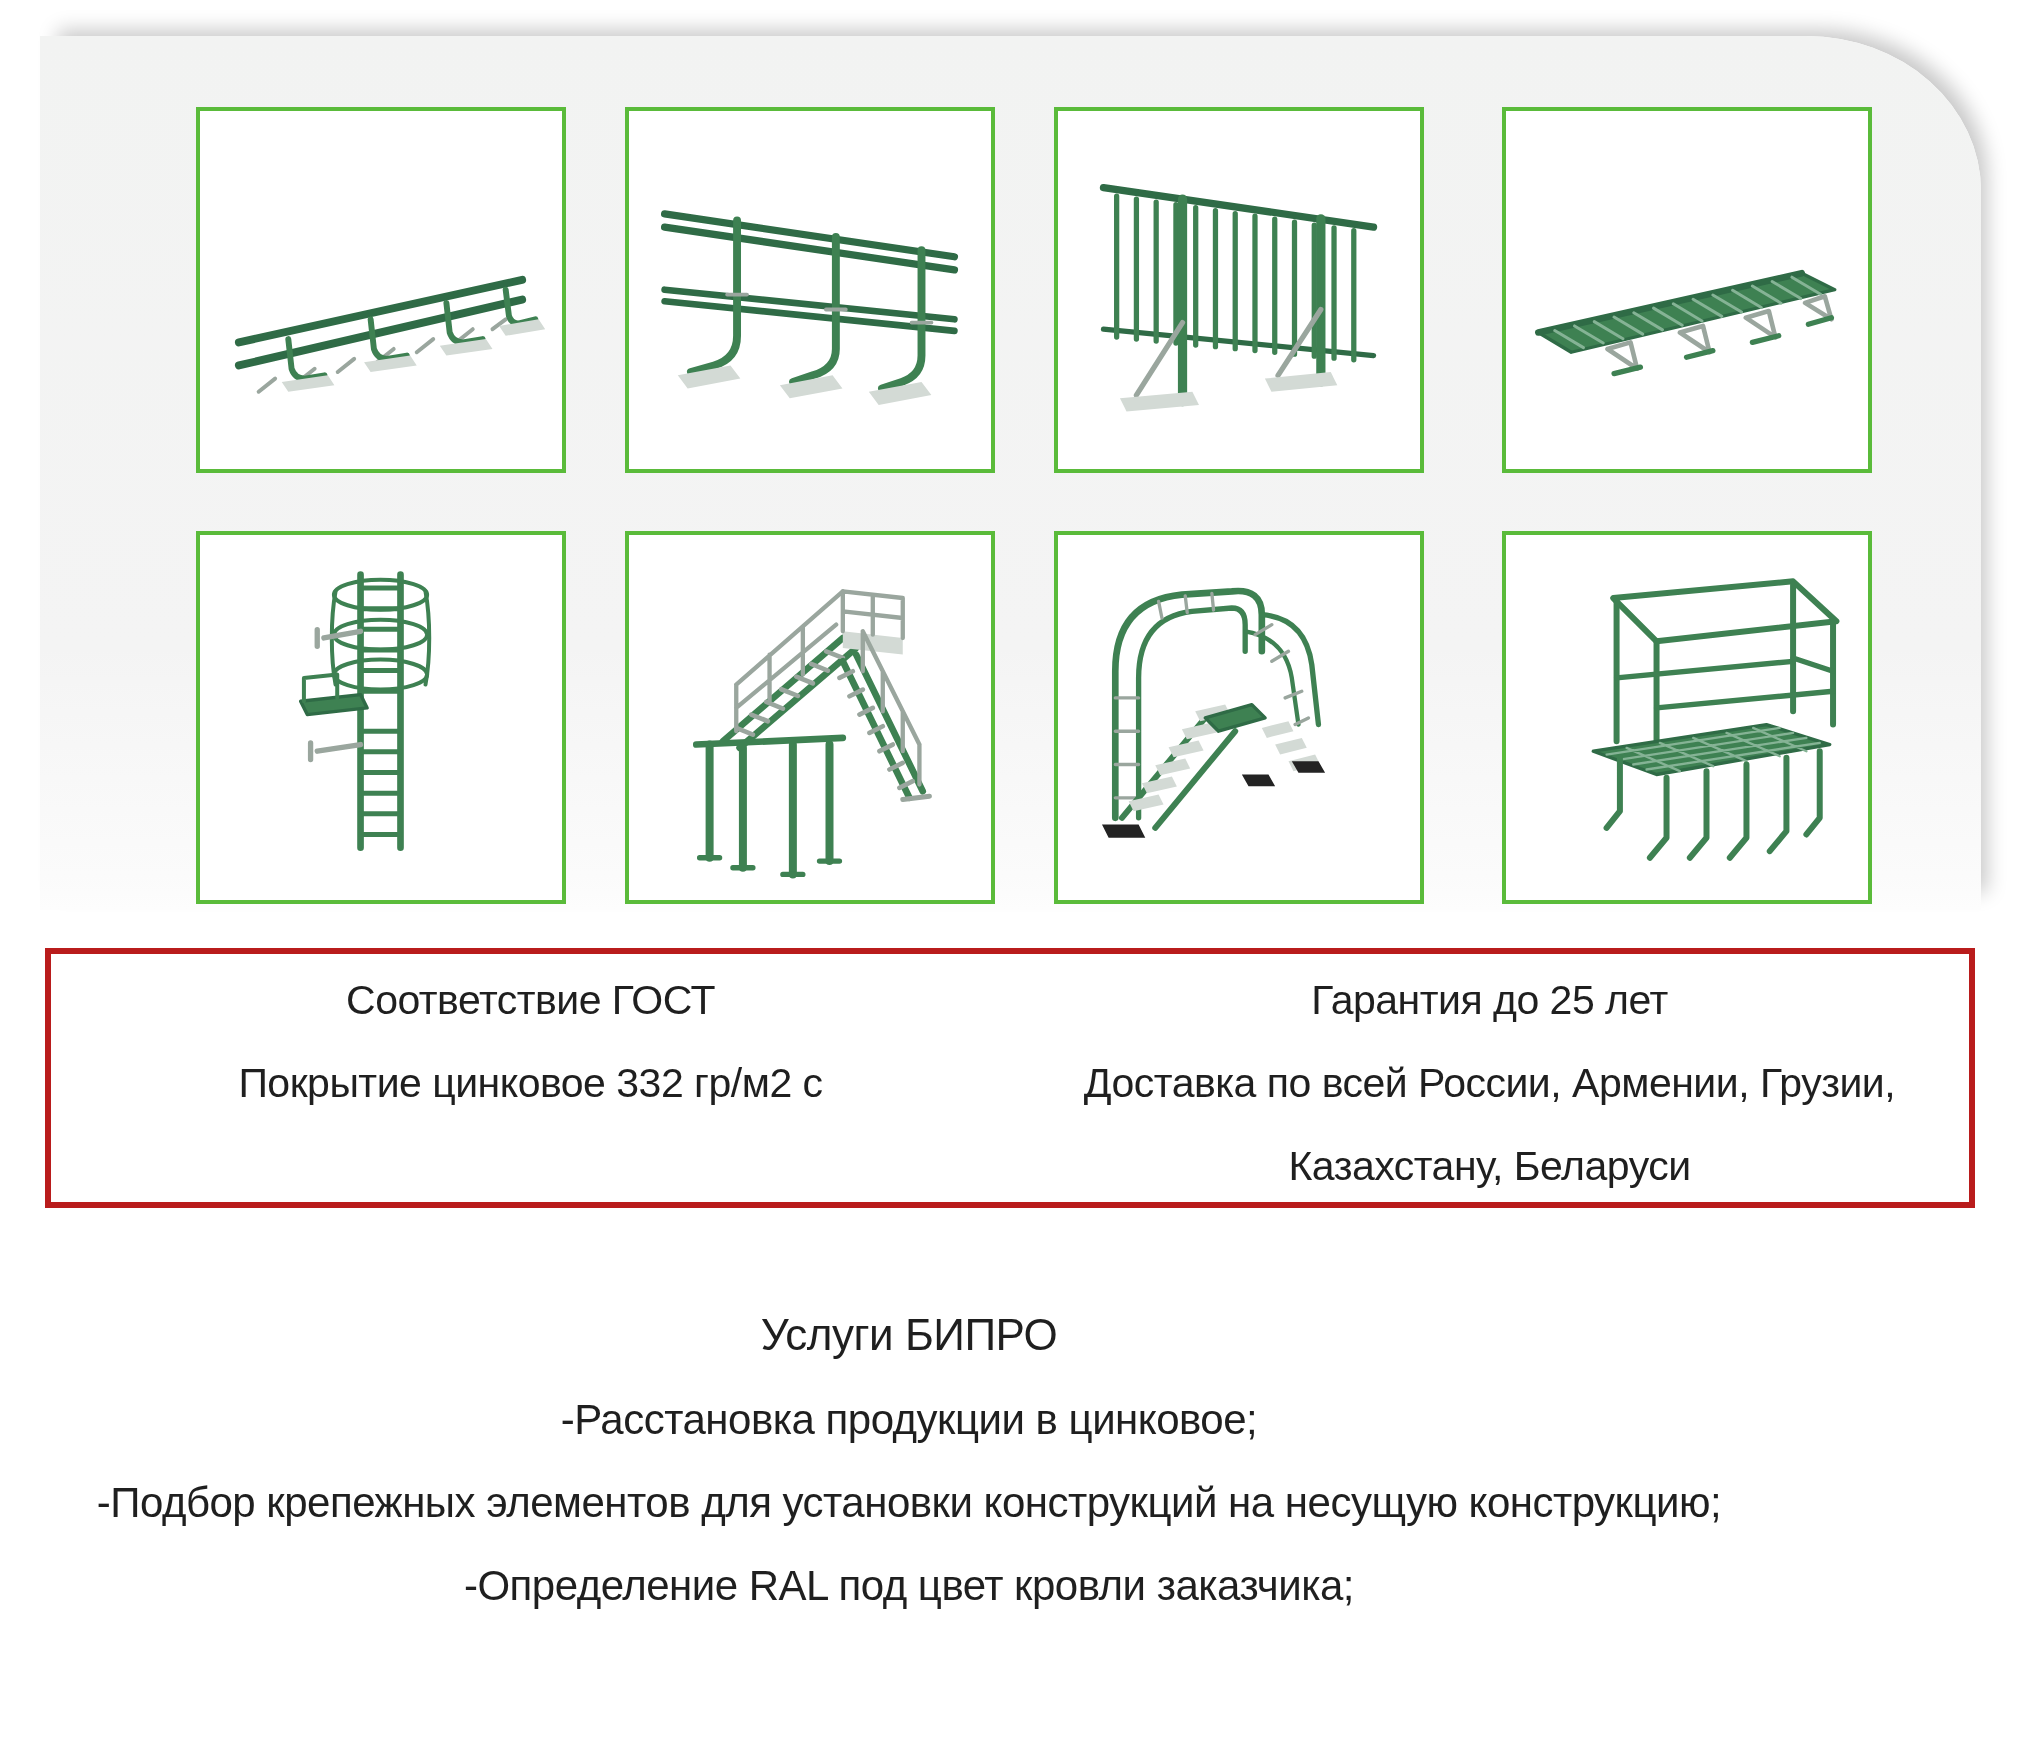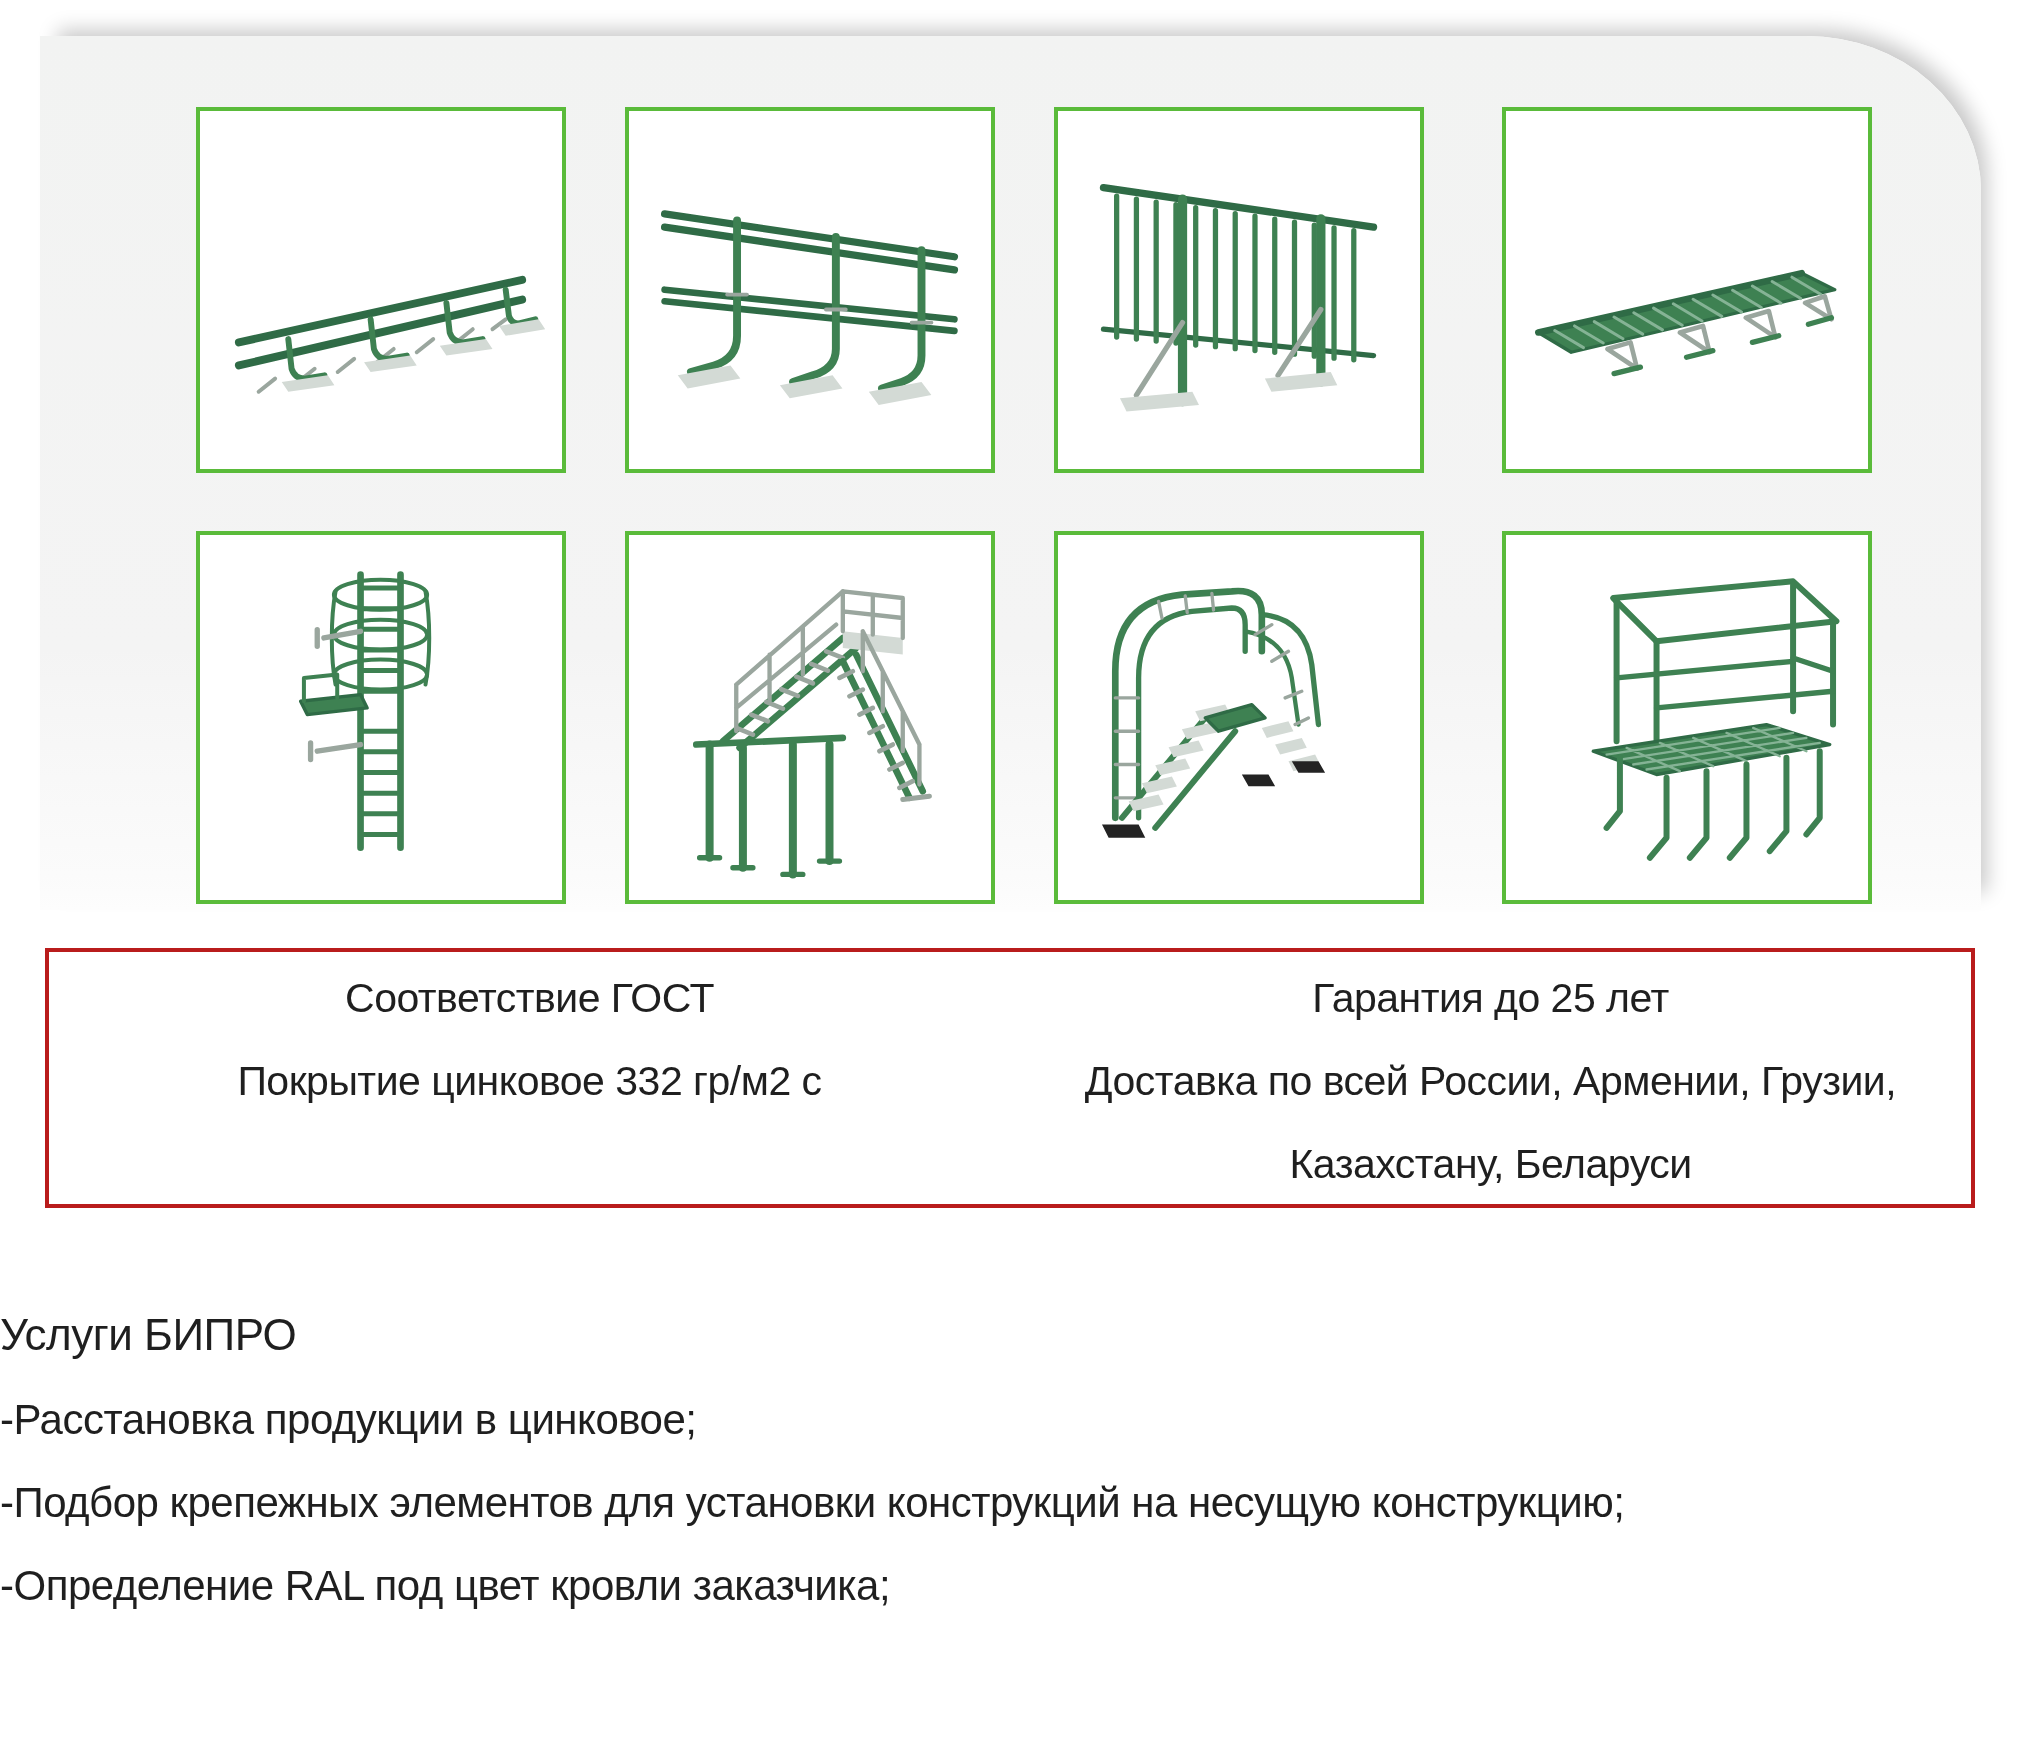--- a/index.html
+++ b/index.html
@@ -26,30 +26,30 @@
   .g1{stroke:#2f6b46;fill:none;}
   .g2{stroke:#3e8152;fill:none;}
   .gr{stroke:#9aa69e;fill:none;}
   .fillg{fill:#3e8152;stroke:#2f6b46;stroke-width:1;}
   .fillgray{fill:#d3dad5;stroke:none;}
   .filldark{fill:#232323;stroke:none;}
   .mesh{stroke:#85b395;fill:none;}
   
   .infobox{
     position:absolute;left:45px;top:948px;width:1930px;height:260px;
-    border:4px solid #b91c1c;box-sizing:border-box;background:#ffffff;
+    border:6px solid #b91c1c;box-sizing:border-box;background:#ffffff;
     display:flex;
   }
   .infocol{
     width:50%;text-align:center;font-size:41px;line-height:83px;
     letter-spacing:-0.5px;padding-top:5px;box-sizing:border-box;
   }
   .infocol p{margin:0;}
   
-  .services{position:absolute;left:0;top:1306px;width:1818px;text-align:left;letter-spacing:-0.5px;}
+  .services{position:absolute;left:0;top:1306px;width:1818px;text-align:center;letter-spacing:-0.5px;}
   .services h2{margin:0;font-size:44px;line-height:58px;font-weight:400;}
   .services ul{list-style:none;margin:14px 0 0 0;padding:0;font-size:42px;line-height:83px;}
 </style>
 </head>
 <body>
 
 <div id="page">
 
   <div class="sheet">
 

